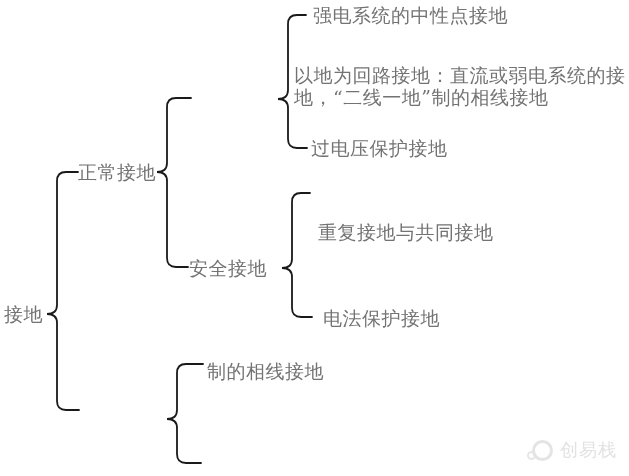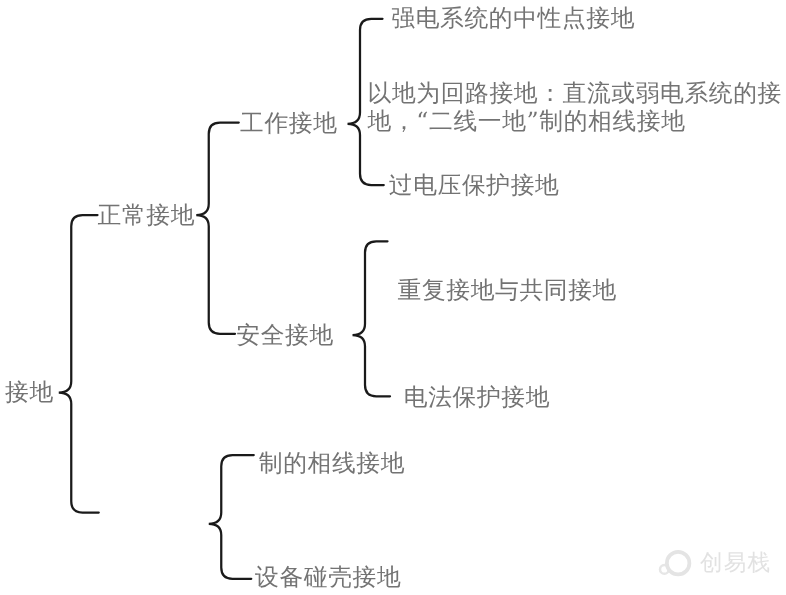--- a/index.html
+++ b/index.html
@@ -74,24 +74,22 @@
       <path d="M 191 98 H 176 Q 167 98 167 107 V 163 Q 167 172 157 172 Q 167 172 167 181 V 258 Q 167 267 176 267 H 188" fill="none" stroke="#1a1a1a" stroke-width="1.8" stroke-linecap="round"></path>
       <path d="M 306 15 H 297 Q 288 15 288 24 V 90 Q 288 99 278 99 Q 288 99 288 108 V 139 Q 288 148 297 148 H 307" fill="none" stroke="#1a1a1a" stroke-width="1.8" stroke-linecap="round"></path>
       <path d="M 310 193 H 301 Q 292 193 292 202 V 259 Q 292 268 282 268 Q 292 268 292 277 V 308 Q 292 317 301 317 H 312" fill="none" stroke="#1a1a1a" stroke-width="1.8" stroke-linecap="round"></path>
       <path d="M 203 364 H 186 Q 177 364 177 373 V 410 Q 177 419 167 419 Q 177 419 177 428 V 454 Q 177 463 186 463 H 201" fill="none" stroke="#1a1a1a" stroke-width="1.8" stroke-linecap="round"></path>
     </svg>
 
   <div class="node" style="left:4px; top:314px">接地</div>
 
   <div class="node" style="left:78px; top:172px">正常接地</div>
 
-  <div class="node" style="left:192px; top:99px">工作接地</div>
   <div class="node" style="left:189px; top:268px">安全接地</div>
   <div class="node" style="left:207px; top:371px">制的相线接地</div>
-  <div class="node" style="left:204px; top:462px">设备碰壳接地</div>
 
   <div class="node" style="left:313px; top:15px">强电系统的中性点接地</div>
   <div class="node wrap" style="left:294px; top:86px">以地为回路接地：直流或弱电系统的接地，“二线一地”制的相线接地</div>
   <div class="node" style="left:311px; top:148px">过电压保护接地</div>
 
   <div class="node" style="left:318px; top:232px">重复接地与共同接地</div>
   <div class="node" style="left:323px; top:318px">电法保护接地</div>
 
   <div class="watermark">
     <span class="wm-logo">

